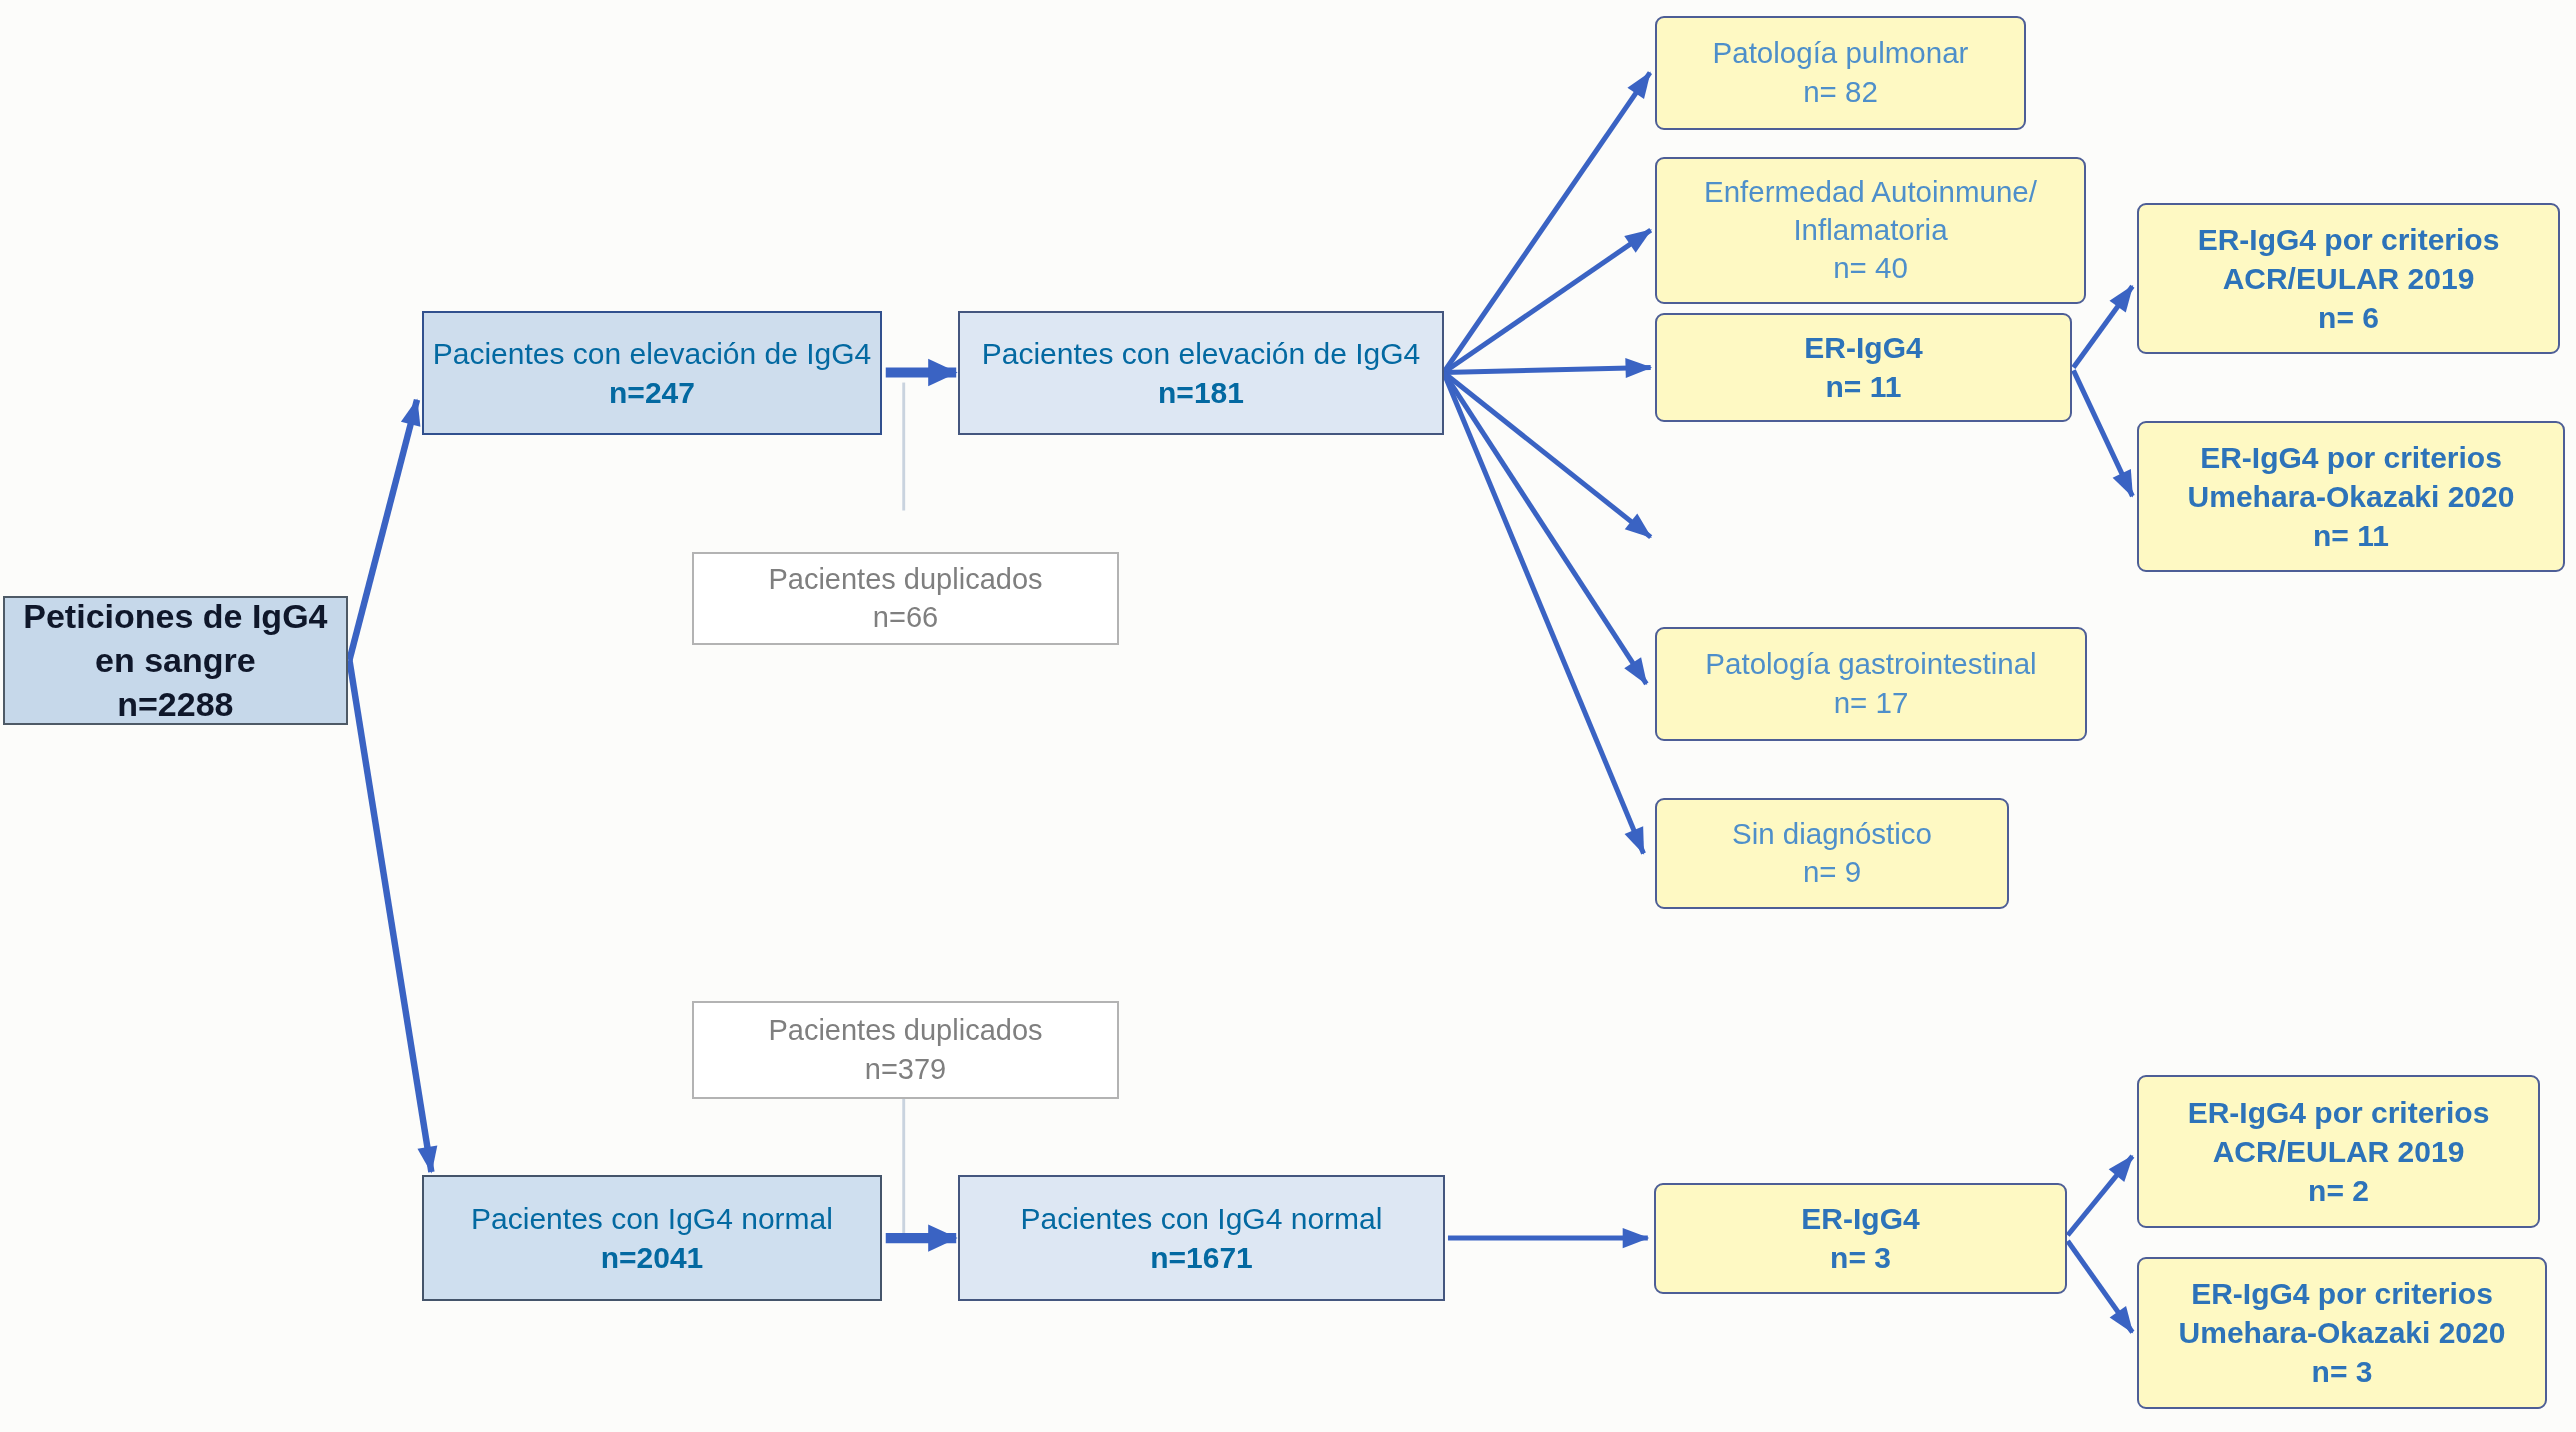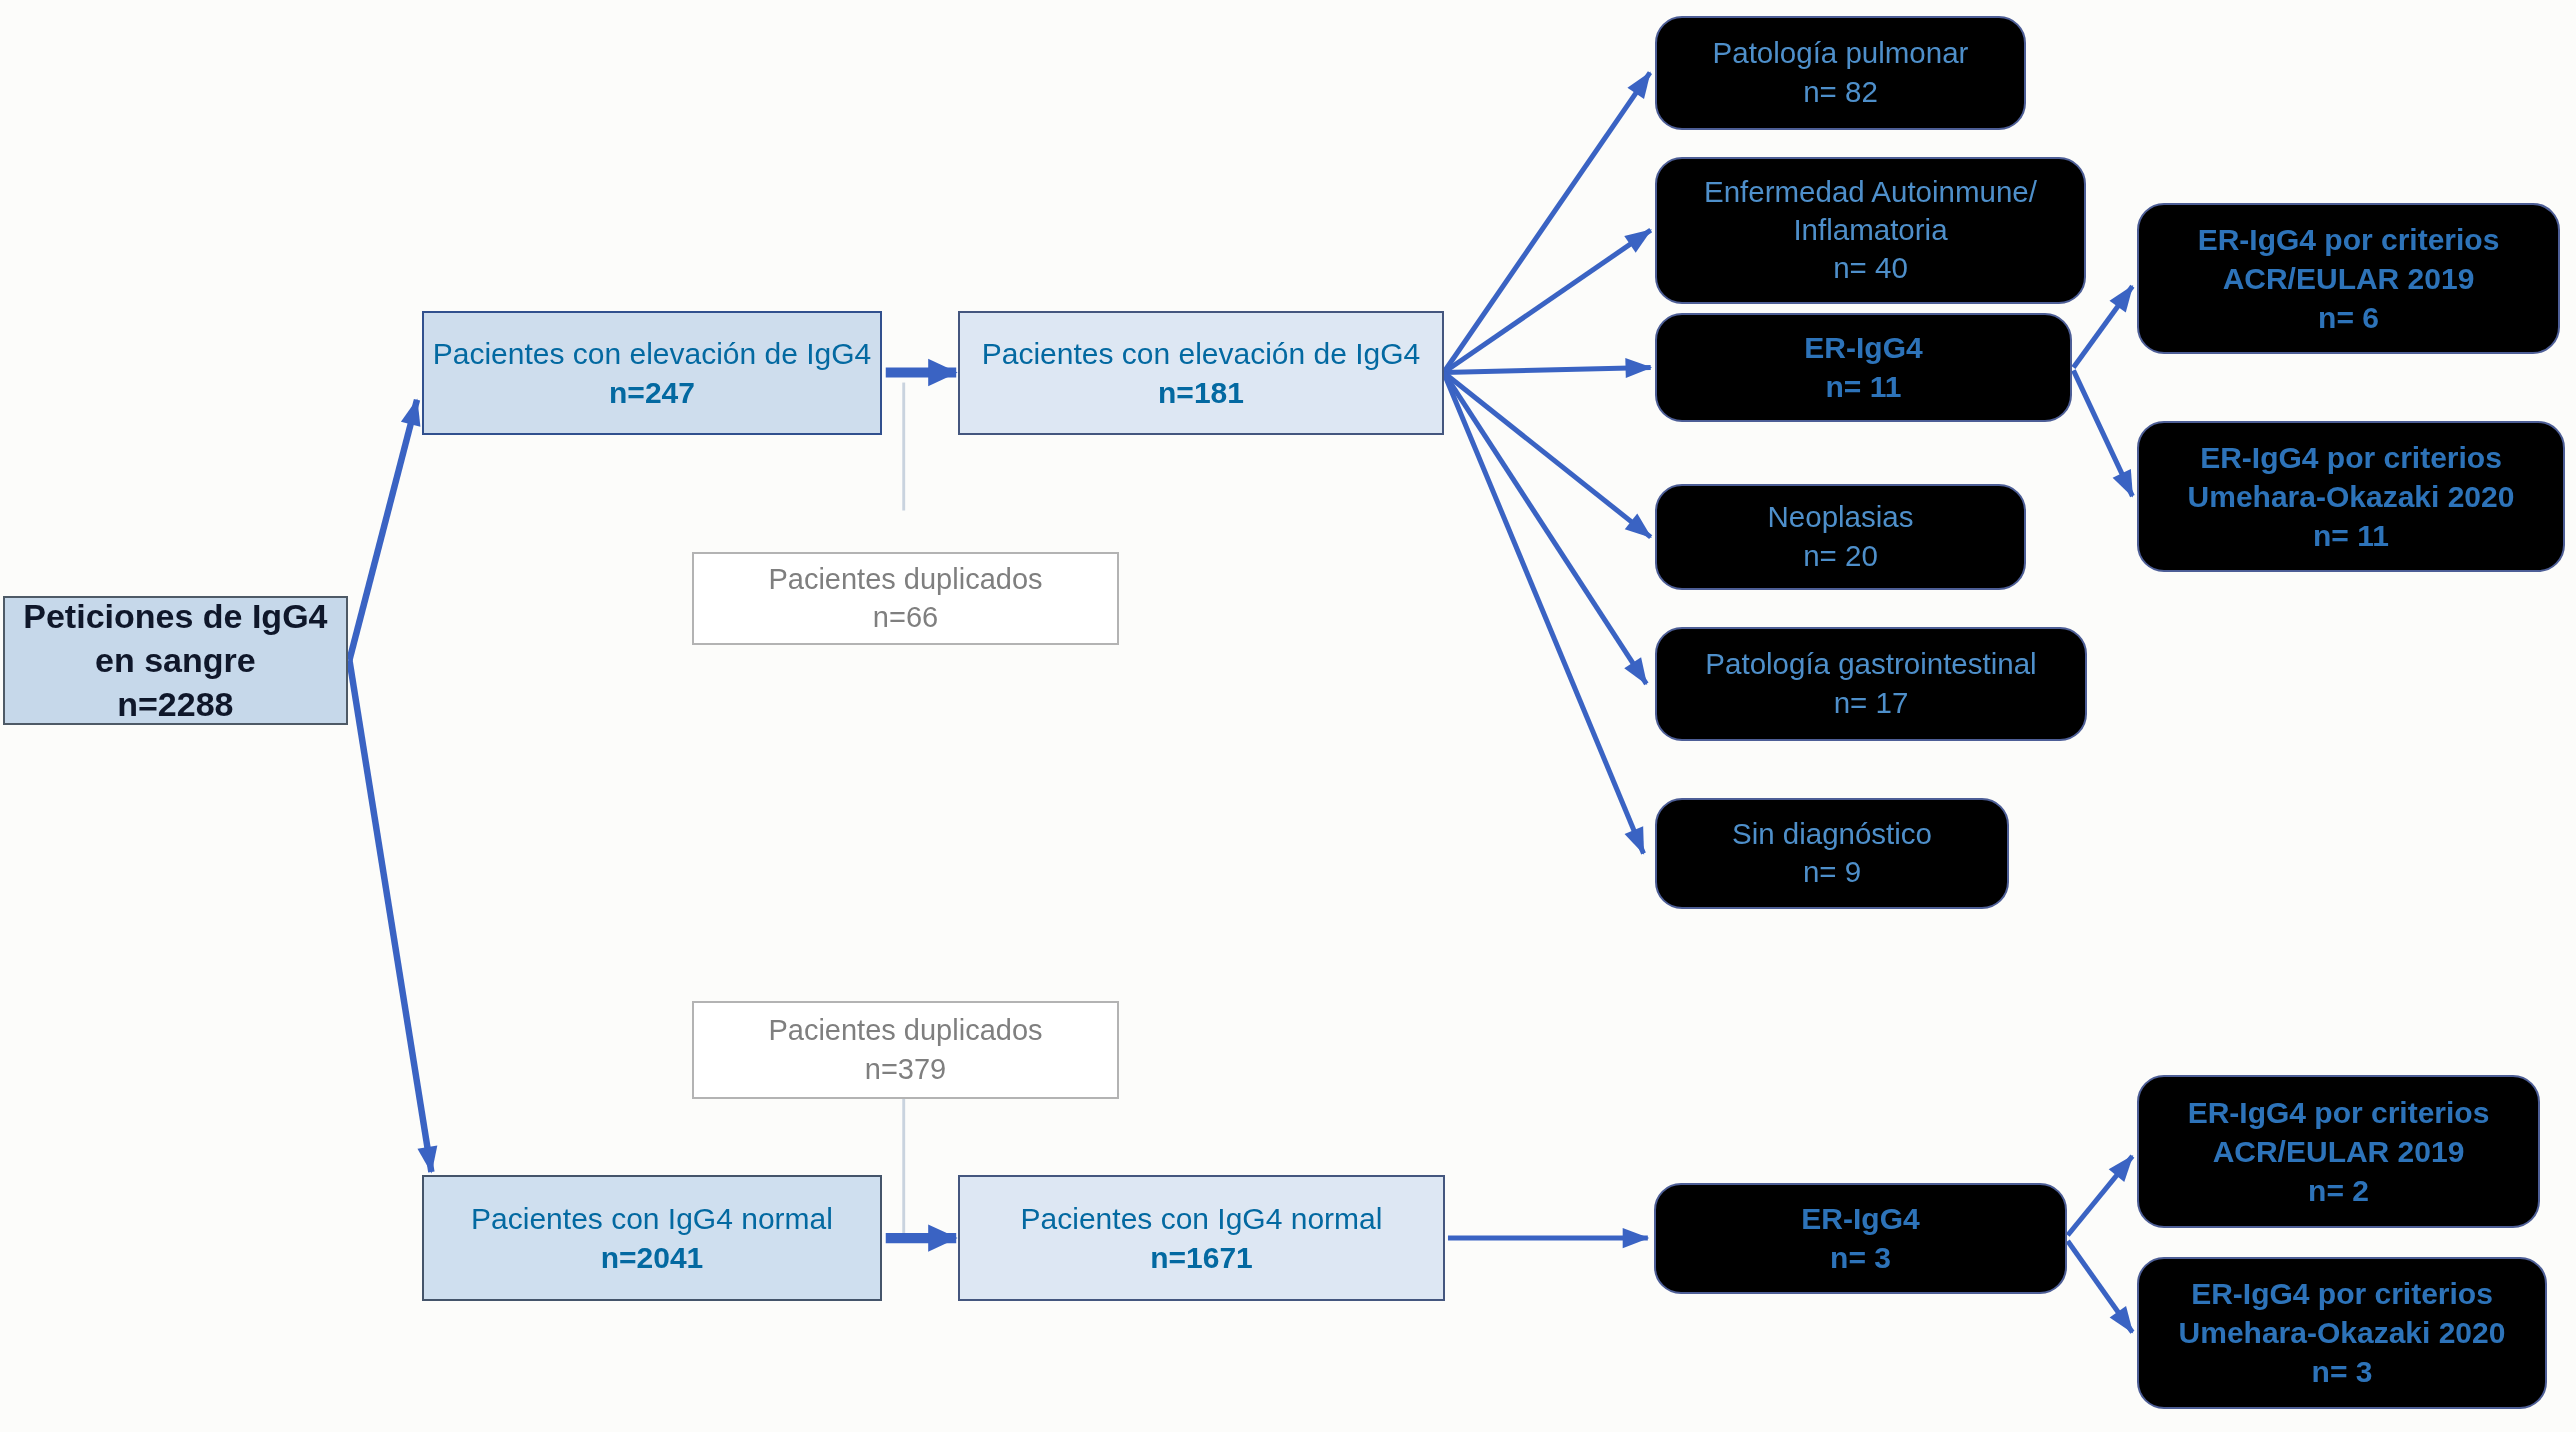--- a/index.html
+++ b/index.html
@@ -11,21 +11,21 @@
     overflow:hidden;
   }
   #stage{position:absolute;left:0;top:0;width:2576px;height:1433px;}
   svg.wires{position:absolute;left:0;top:0;z-index:1;}
   .node{
     position:absolute;z-index:2;
     display:flex;flex-direction:column;align-items:center;justify-content:center;
     text-align:center;box-sizing:border-box;padding:2.9px 5.8px;
   }
   .sq{border:2.9px solid #44567e;}
-  .rd{border:2.9px solid #4d5e96;border-radius:27px;background:#000000;}
+  .rd{border:2.9px solid #4d5e96;border-radius:9px;background:#fef9c3;}
   .fill-a{background:#c6d8ea;border-color:#4e5a66;}
   .fill-b{background:#cedded;border-color:#31508e;}
   .fill-b2{background:#cfdfef;border-color:#44546a;}
   .fill-c{background:#dde7f3;border-color:#44567e;}
   .dup{background:#ffffff;border:2.2px solid #b3b3b3;color:#7f7f7f;font-size:29px;margin-top:40px;}
   .blue{color:#0369a1;font-size:30px;}
   .big{color:#0f172a;font-size:34px;font-weight:bold;}
   .cat{color:#4e8fca;font-size:29.5px;}
   .bold-blue{color:#2d73b9;font-size:30px;font-weight:bold;}
   .lbl{white-space:nowrap;line-height:1.3;}
@@ -115,24 +115,20 @@
   <div class="node rd cat" style="left:1655px;top:157px;width:431px;height:147px;">
     <div class="lbl wrap">Enfermedad Autoinmune/ Inflamatoria</div>
     <div class="cnt">n= 40</div>
   </div>
 
   <div class="node rd bold-blue" style="left:1655px;top:313px;width:417px;height:109px;">
     <div class="lbl">ER-IgG4</div>
     <div class="cnt">n= 11</div>
   </div>
 
-  <div class="node rd cat" style="left:1655px;top:484px;width:371px;height:106px;">
-    <div class="lbl">Neoplasias</div>
-    <div class="cnt">n= 20</div>
-  </div>
 
   <div class="node rd cat" style="left:1655px;top:627px;width:432px;height:114px;">
     <div class="lbl">Patología gastrointestinal</div>
     <div class="cnt">n= 17</div>
   </div>
 
   <div class="node rd cat" style="left:1655px;top:798px;width:354px;height:111px;">
     <div class="lbl">Sin diagnóstico</div>
     <div class="cnt">n= 9</div>
   </div>

